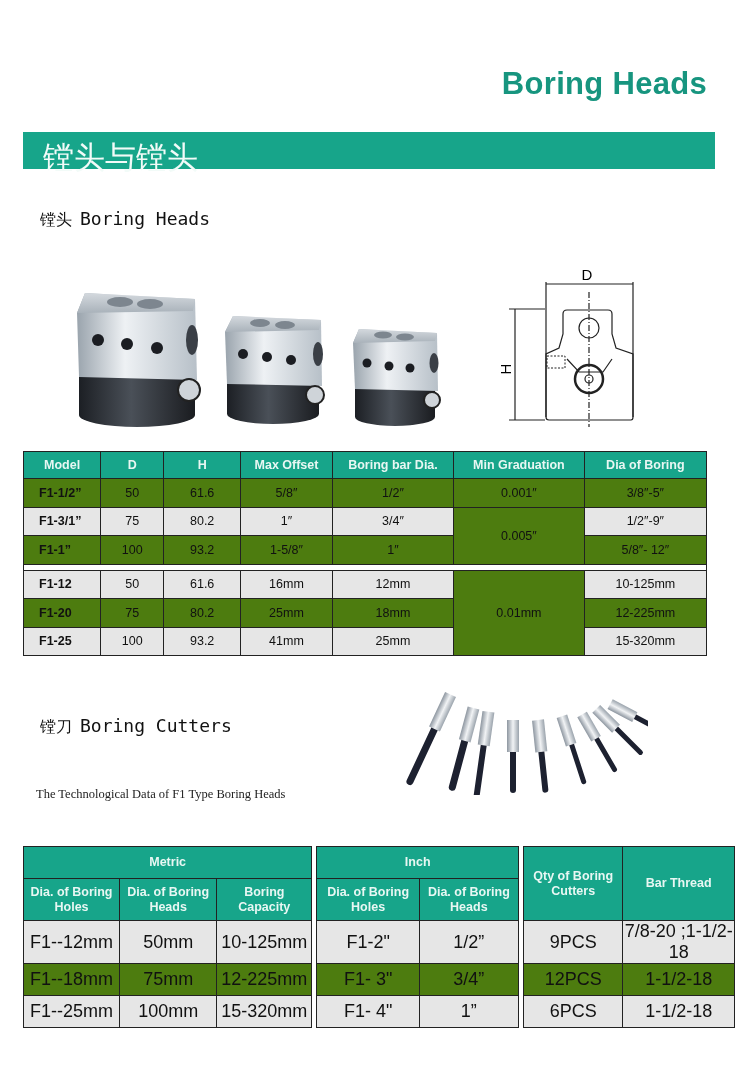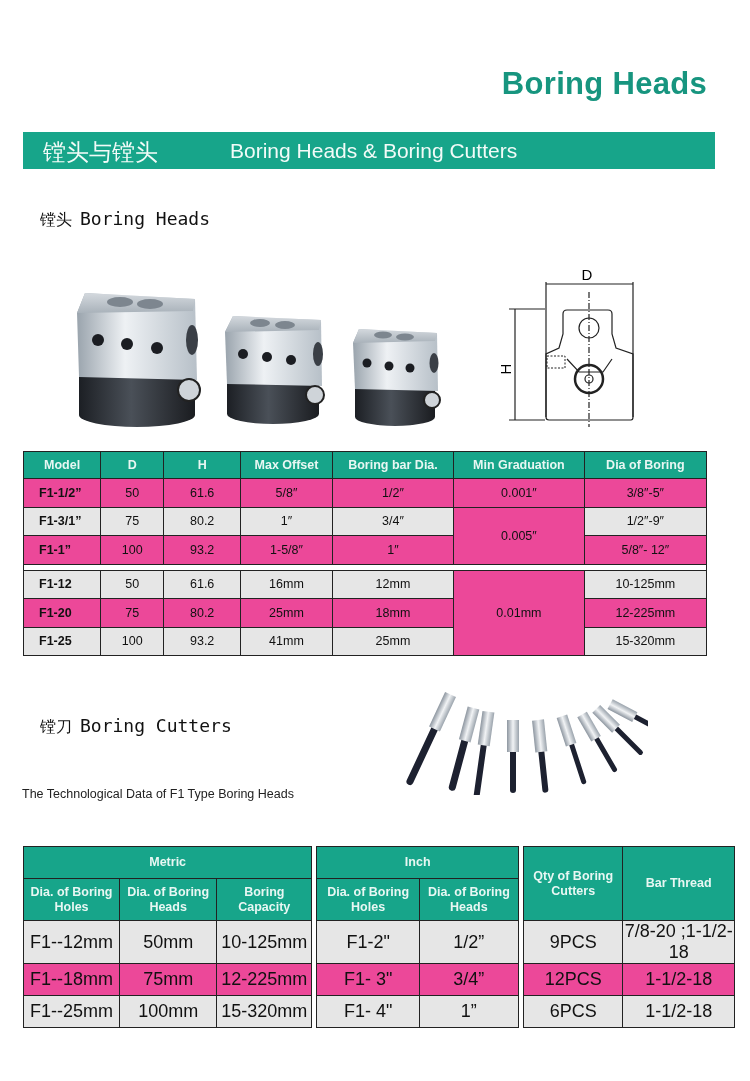--- a/index.html
+++ b/index.html
@@ -2,53 +2,52 @@
 <html><head>
 <meta charset="utf-8">
 <style>
   * { box-sizing: border-box; margin: 0; padding: 0; }
   body { width: 750px; height: 1081px; background: #fff; position: relative; overflow: hidden;
          font-family: "Liberation Sans", sans-serif; color: #111; }
   .abs { position: absolute; }
   .page-title { left: 0; width: 707px; top: 66px; text-align: right; font-weight: bold;
                 font-size: 31px; color: #17957f; letter-spacing: 0.3px; }
   .banner { left: 23px; top: 132px; width: 692px; height: 37px; background: #17a58a; color: #eef; }
-  .banner .cn { position: absolute; left: 20px; top: 5px; font-size: 23px; color: #f2fbf8; font-family: "DejaVu Sans", sans-serif; }
+  .banner .cn { position: absolute; left: 20px; top: 5px; font-size: 31px; color: #f2fbf8; font-family: "DejaVu Sans", sans-serif; }
   .banner .en { position: absolute; left: 207px; top: 7px; font-size: 21px; color: #f2fbf8; }
   .section-head { font-family: "DejaVu Sans Mono", "Liberation Mono", monospace; font-size: 18px; color: #111; }
   .section-head .cn { font-family: Liberation Serif, serif; font-size: 16px; margin-right: 8px; }
-  .caption { left: 22px; top: 787px; font-size: 12.5px; color: #222; }
+  .caption { left: 36px; top: 787px; font-size: 12.5px; color: #222; font-family: Liberation Serif, serif; }
 
   table { border-collapse: collapse; position: absolute; }
   td, th { border: 1.3px solid #222; text-align: center; font-size: 12.5px; }
   th { background: #17a58a; color: #e8f7f3; font-weight: bold; font-size: 12.5px; }
   .t1 { left: 23px; top: 451px; width: 684px; }
   .t1 th { height: 27px; }
   .t1 td { height: 28.5px; }
   .t1 td.model { font-weight: bold; text-align: left; padding-left: 15px; }
   .gray { background: #e6e6e6; }
-  .white { background: #ec4899; }
+  .white { background: #4d7c0f; }
   .t1 tr.sep td { height: 6px; border-left: 1.3px solid #222; border-right: 1.3px solid #222; background: #fff; }
 
   .t2 { left: 23px; top: 846px; width: 712px; }
   .t2 th { height: 32px; line-height: 15px; }
   .t2 th.group { height: 32px; }
   .t2 td { height: 32px; font-size: 18px; }
   .t2 .gap { width: 5px; border-top: none; border-bottom: none; background: #fff; padding: 0; }
 
   .img-box { position: absolute; }
 </style>
 </head>
 <body>
 
 <div class="abs page-title">Boring Heads</div>
 
 <div class="abs banner">
   <span class="cn">镗头与镗头</span>
-  <span class="en">Boring Heads &amp; Boring Cutters</span>
 </div>
 
 <div class="abs section-head" style="left:40px; top:208px;">
   <span class="cn">镗头</span><span>Boring Heads</span>
 </div>
 
 <svg class="img-box" style="left:75px; top:285px;" width="370" height="150">
   <defs>
     <linearGradient id="steel" x1="0" x2="1" y1="0" y2="0">
       <stop offset="0" stop-color="#9aa4ad"></stop>

